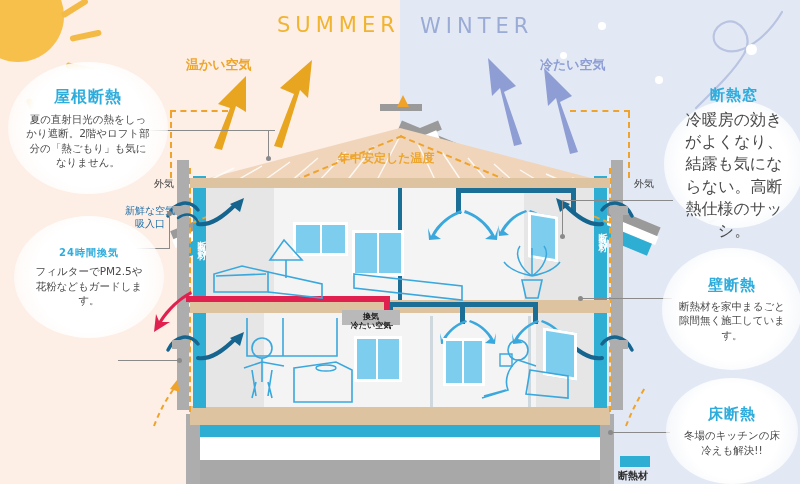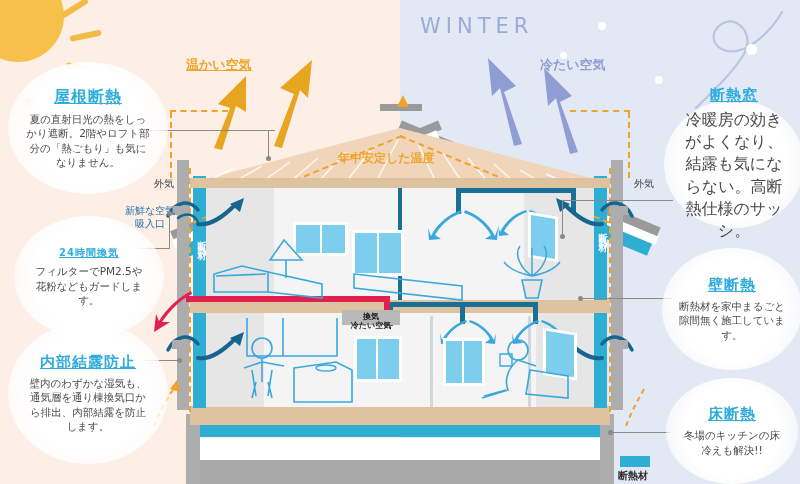--- a/index.html
+++ b/index.html
@@ -24,21 +24,21 @@
   .sun-core{position:absolute;left:-28px;top:-30px;width:92px;height:92px;border-radius:50%;
             background:#f6c04a;}
   .ray{position:absolute;background:#f3bb45;border-radius:3px;transform-origin:0 50%;}
   .dot-w{position:absolute;background:#ffffff;border-radius:50%;}
 
   
   .bubble{position:absolute;border-radius:50%;background:#ffffff;
           display:flex;flex-direction:column;align-items:center;justify-content:center;
           text-align:center;box-sizing:border-box;}
   .bubble.soft{background:radial-gradient(circle at 50% 50%, #ffffff 56%, rgba(255,255,255,0.72) 74%, rgba(255,255,255,0) 100%);}
-  .b-title{color:#2eaddd;font-weight:bold;letter-spacing:1px;margin-bottom:4px;text-decoration:underline;}
+  .b-title{color:#2eaddd;font-weight:bold;letter-spacing:1px;margin-bottom:4px;}
   .b-body{color:#4a4a4a;line-height:1.38;}
 
   
   .lead{position:absolute;background:#8a8a8a;}
   .lead-dot{position:absolute;width:5px;height:5px;border-radius:50%;background:#8a8a8a;}
 
   
   .mini{position:absolute;font-size:10px;font-weight:normal;color:#3b3b3b;line-height:1.25;}
   .mini.blue{color:#1f6fa8;}
   .vert{position:absolute;writing-mode:vertical-rl;font-size:9px;color:#ffffff;
@@ -94,20 +94,21 @@
       <path d="M4,56 C24,44 48,40 70,26" fill="none" stroke="#cdd5e9" stroke-width="2" stroke-linecap="round"></path>
       <path d="M16,74 C34,66 52,62 66,54" fill="none" stroke="#cdd5e9" stroke-width="2" stroke-linecap="round"></path>
     </svg>
     <div class="dot-w" style="left:746px;top:44px;width:11px;height:11px;"></div>
     <div class="dot-w" style="left:712px;top:115px;width:8px;height:8px;"></div>
     <div class="dot-w" style="left:598px;top:22px;width:8px;height:8px;"></div>
     <div class="dot-w" style="left:560px;top:52px;width:7px;height:7px;"></div>
     <div class="dot-w" style="left:655px;top:76px;width:8px;height:8px;"></div>
   </div>
 
+  <div class="season" id="season-summer">SUMMER</div>
   <div class="season" id="season-winter">WINTER</div>
 
   <div class="base-grey" style="left:186px;top:455px;width:428px;height:29px;"></div>
   <div class="base-white" style="left:200px;top:438px;width:400px;height:22px;"></div>
   <div class="wall-grey" style="left:186px;top:414px;width:14px;height:70px;"></div>
   <div class="wall-grey" style="left:600px;top:414px;width:14px;height:70px;"></div>
 
   <div class="abs" style="left:200px;top:424px;width:400px;height:13px;background:#2eaed3;"></div>
   <div class="floorband" style="left:190px;top:406px;width:420px;height:19px;"></div>
 
@@ -298,21 +299,21 @@
   </svg>
   <svg style="left:256px;top:58px;" width="70" height="94">
     <path d="M18,88 L38,36 L24,30 L56,2 L52,40 L44,32 L26,90 Z" fill="#e8a51f"></path>
   </svg>
   <svg style="left:482px;top:56px;" width="60" height="92">
     <path d="M40,88 L22,36 L34,30 L6,2 L10,40 L18,32 L32,90 Z" fill="#8e9ed4"></path>
   </svg>
   <svg style="left:536px;top:66px;" width="60" height="92">
     <path d="M42,86 L24,36 L36,30 L8,2 L12,40 L20,32 L34,88 Z" fill="#8e9ed4"></path>
   </svg>
-  <div class="airnote" style="left:186px;top:56px;color:#eda52c;text-decoration:underline;">温かい空気</div>
+  <div class="airnote" style="left:186px;top:56px;color:#eda52c;">温かい空気</div>
   <div class="airnote" style="left:540px;top:56px;color:#8e9ed4;">冷たい空気</div>
 
   <div class="mini" style="left:154px;top:178px;">外気</div>
   <div class="mini" style="left:634px;top:178px;">外気</div>
   <div class="mini blue" style="left:120px;top:205px;text-align:center;width:60px;">
     <div>新鮮な空気</div>
     <div>吸入口</div>
   </div>
   <svg style="left:176px;top:212px;" width="24" height="16">
     <path d="M2,6 C10,0 18,2 22,10" fill="none" stroke="#15658f" stroke-width="2.4" stroke-linecap="round"></path>
@@ -352,24 +353,20 @@
   <div class="bubble soft" style="left:8px;top:62px;width:160px;height:132px;padding:6px 14px;">
     <div class="b-title" style="font-size:16px;">屋根断熱</div>
     <div class="b-body" style="font-size:10.5px;width:126px;">夏の直射日光の熱をしっかり遮断。2階やロフト部分の「熱ごもり」も気になりません。</div>
   </div>
 
   <div class="bubble soft" style="left:14px;top:216px;width:150px;height:122px;padding:6px 14px;">
     <div class="b-title" style="font-size:10px;">24時間換気</div>
     <div class="b-body" style="font-size:10.5px;width:112px;">フィルターでPM2.5や花粉などもガードします。</div>
   </div>
 
-  <div class="bubble soft" style="left:8px;top:322px;width:160px;height:142px;padding:6px 14px;">
-    <div class="b-title" style="font-size:15px;">内部結露防止</div>
-    <div class="b-body" style="font-size:10.5px;width:126px;">壁内のわずかな湿気も、通気層を通り棟換気口から排出、内部結露を防止します。</div>
-  </div>
 
   <div class="bubble soft" style="left:664px;top:100px;width:140px;height:128px;padding:6px 12px;">
     <div class="b-title" style="font-size:15px;">断熱窓</div>
     <div class="b-body" style="font-size:16px;width:112px;">冷暖房の効きがよくなり、結露も気にならない。高断熱仕様のサッシ。</div>
   </div>
 
   <div class="bubble soft" style="left:662px;top:248px;width:140px;height:122px;padding:6px 12px;">
     <div class="b-title" style="font-size:15px;">壁断熱</div>
     <div class="b-body" style="font-size:10.5px;width:112px;">断熱材を家中まるごと隙間無く施工しています。</div>
   </div>

